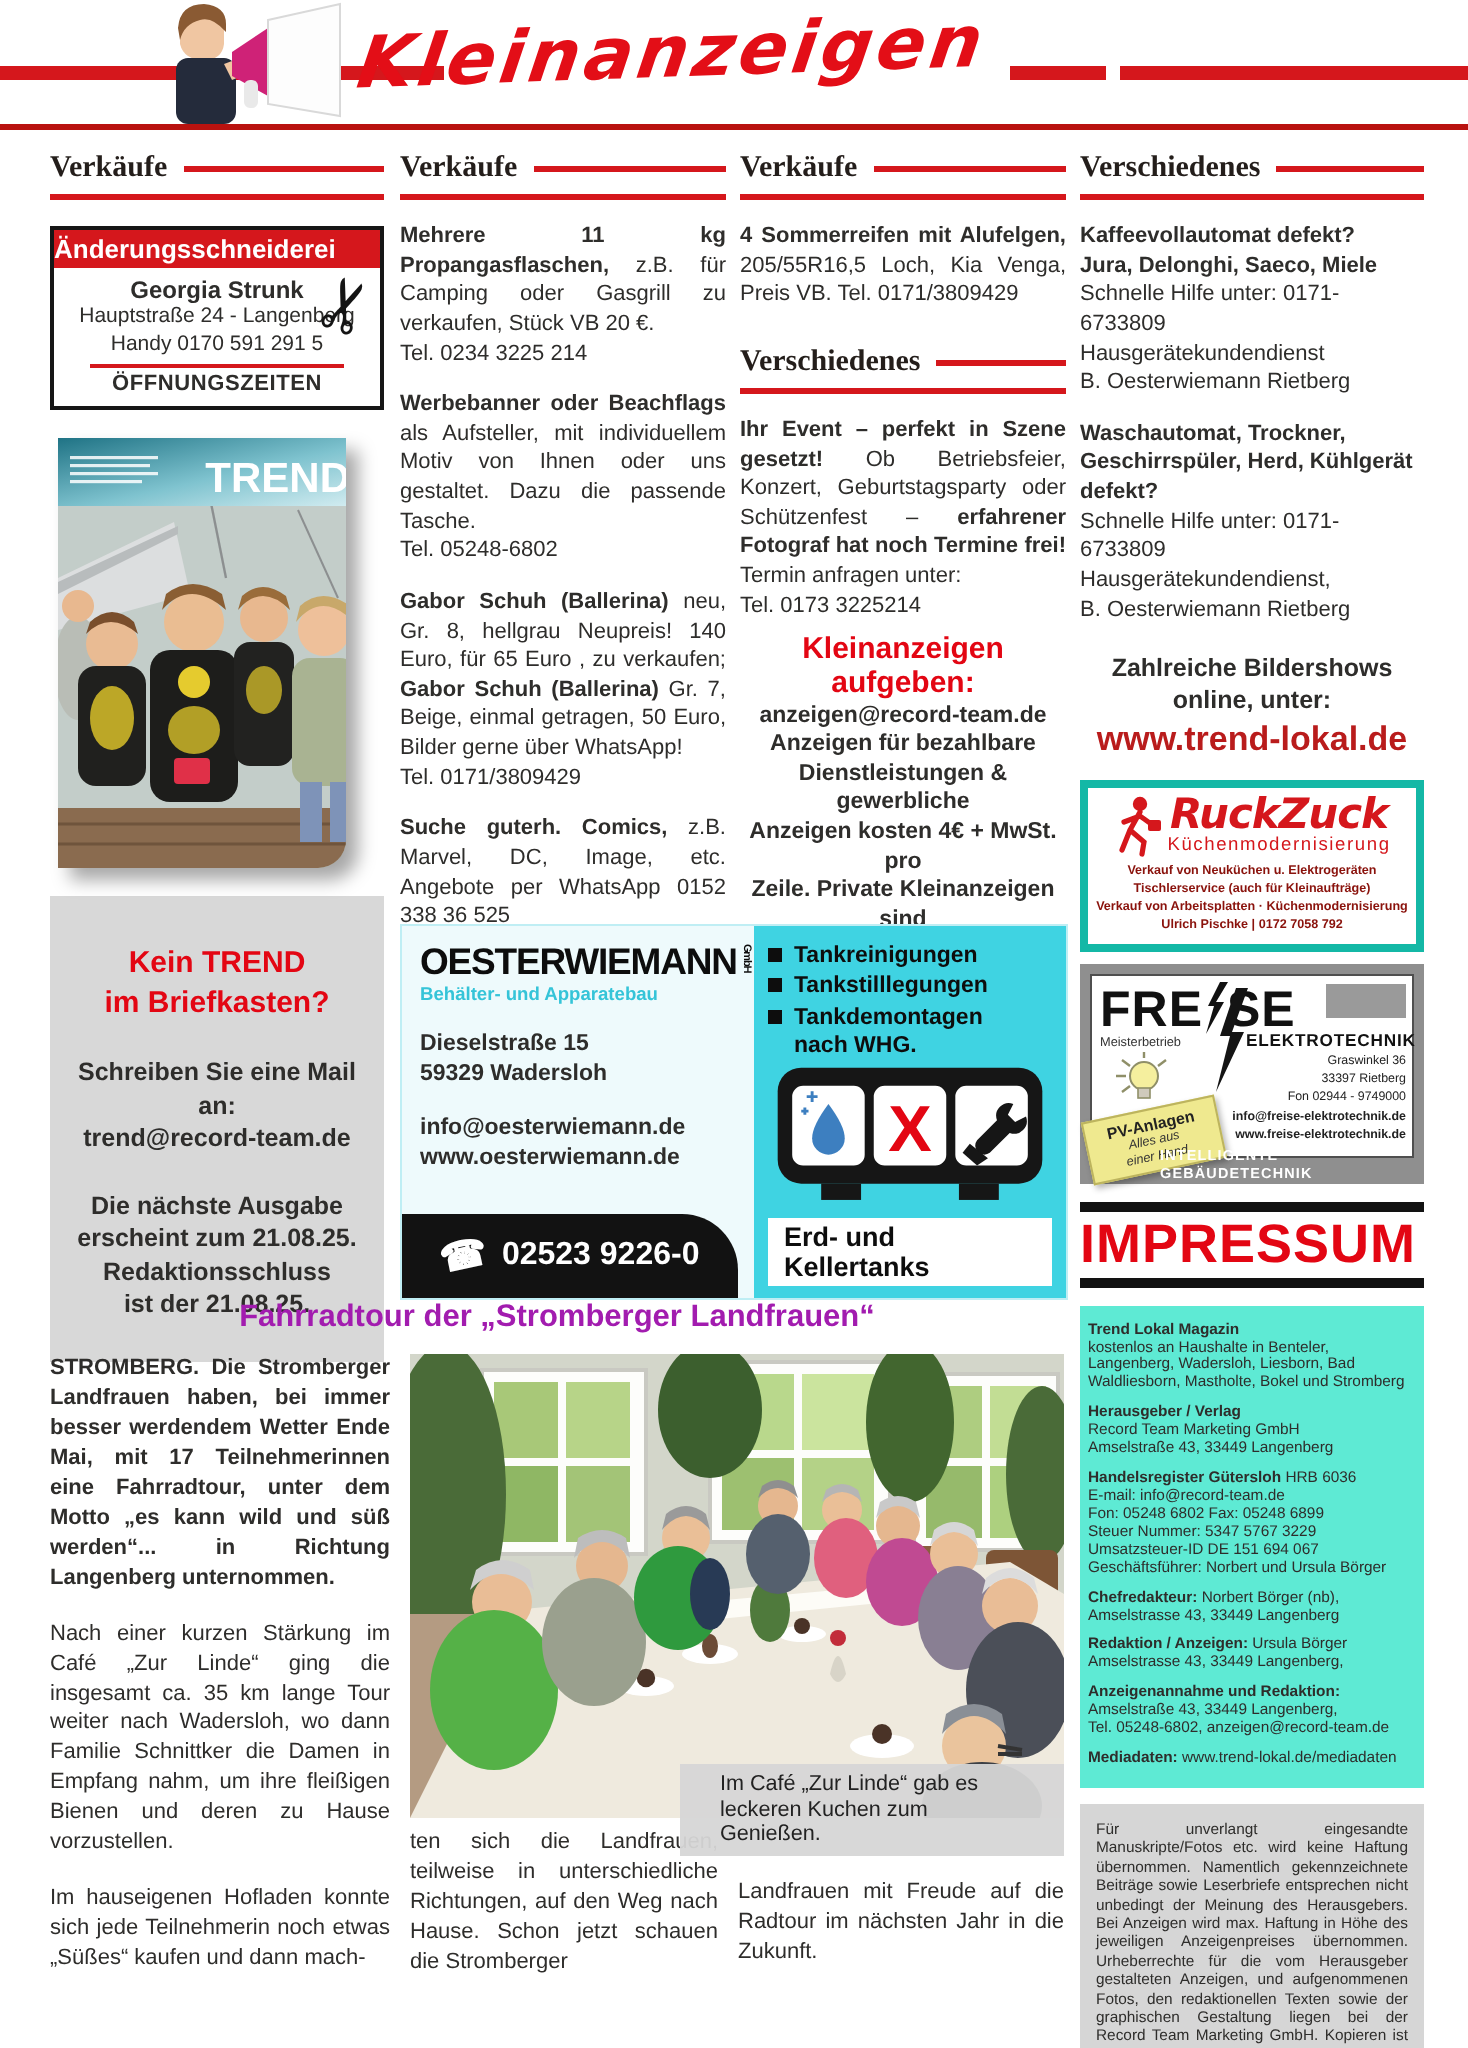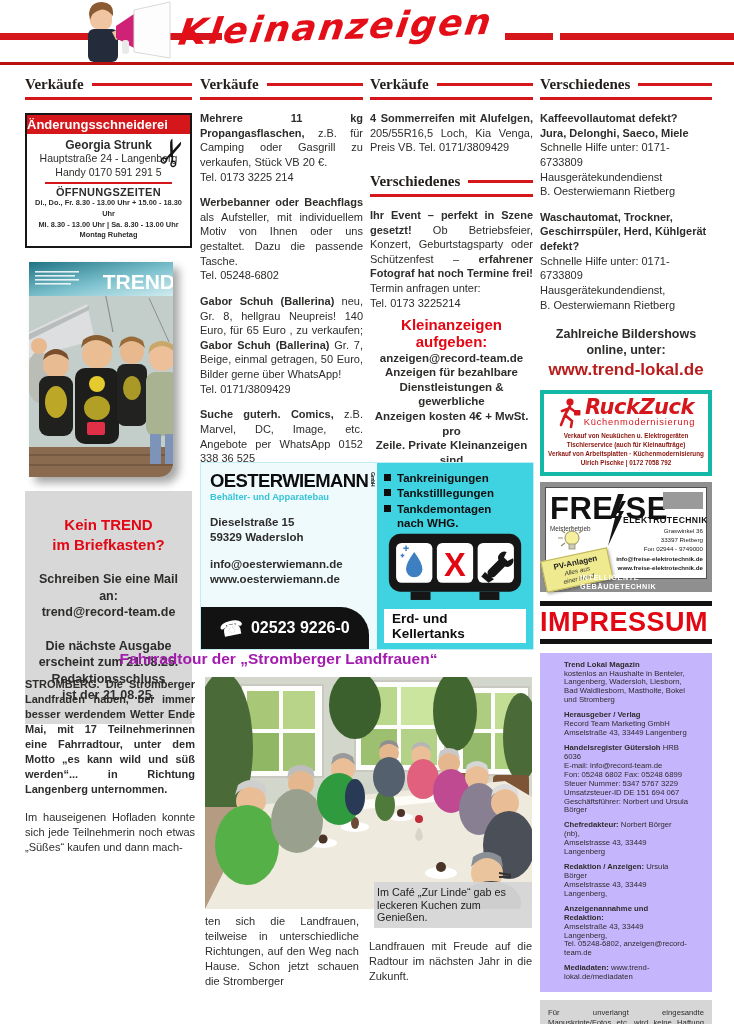--- a/index.html
+++ b/index.html
@@ -69,38 +69,38 @@
   .ruckzuck{margin-top:10px;border:4px solid #14b8a6;padding:3px 2px 4px;text-align:center;}
   .rz-top{display:flex;align-items:flex-start;justify-content:center;gap:3px;}
   .rz-nm{line-height:1;}
   .rz-name{color:#d5171c;font-weight:bold;font-style:italic;font-size:21px;
       font-family:"DejaVu Sans",sans-serif;letter-spacing:-.5px;}
   .rz-sub{color:#d5171c;font-size:9.3px;letter-spacing:.8px;margin-top:0px;}
   .rz-lines{color:#8a120c;font-size:6.3px;font-weight:bold;line-height:1.4;margin-top:3px;white-space:pre-line;}
 
   .freise{margin-top:6px;background:#8f8f8f;padding:5px 5px 13px;position:relative;}
   .fr-inner{background:#fff;border:1px solid #4f4f4f;padding:3px 4px;position:relative;height:84px;}
-  .fr-logo{font-weight:bold;font-size:31px;letter-spacing:.5px;color:#111;display:flex;align-items:flex-end;}
+  .fr-logo{font-weight:bold;font-size:25px;letter-spacing:.5px;color:#111;display:flex;align-items:flex-start;}
   .fr-rect{position:absolute;right:3px;top:4px;width:40px;height:17px;background:#9a9a9a;}
   .fr-meister{font-size:6.4px;color:#333;margin-top:-2px;}
   .fr-elektro{position:absolute;left:77px;top:27px;font-size:8.6px;font-weight:bold;letter-spacing:.4px;color:#111;}
   .fr-addr{position:absolute;right:3px;top:38px;text-align:right;font-size:6.2px;line-height:1.5;color:#222;}
   .fr-addr .m{font-weight:bold;}
   .fr-bolt{position:absolute;left:60px;top:6px;}
   .fr-bulb{position:absolute;left:6px;top:36px;}
   .fr-badge{position:absolute;left:-3px;bottom:-9px;width:64px;background:#efe98f;border:1px solid #bdb45e;
      transform:rotate(-12deg);text-align:center;padding:3px 1px;box-shadow:1px 2px 3px rgba(0,0,0,.3);}
   .fr-b1{font-weight:bold;font-size:8px;color:#222;}
   .fr-b2{font-size:6.4px;font-style:italic;color:#333;line-height:1.2;white-space:pre-line;}
   .fr-foot{position:absolute;bottom:1px;right:7px;color:#fff;font-size:7.2px;font-weight:bold;letter-spacing:.6px;margin-left:40px;}
 
   .imp-head{margin-top:9px;}
   .imp-bar{height:5px;background:#121212;}
   .imp-title{color:#e30613;font-weight:bold;font-size:27px;letter-spacing:.5px;padding:1px 0 1px;}
-  .imp-box{background:#c4b5fd;margin-top:9px;padding:8px 24px 4px;font-size:7.7px;line-height:1.16;}
+  .imp-box{background:#5eead4;margin-top:9px;padding:8px 4px 4px;font-size:7.7px;line-height:1.16;}
   .imp-box p{margin:0 0 6px;}
   .imp-box b,.imp-box span{white-space:pre-line;}
   .imp-disc{background:#d6d6d6;margin-top:8px;padding:8px 8px;font-size:7.7px;line-height:1.22;text-align:justify;}
 
   
   .ow{position:absolute;left:200px;top:462px;width:332px;height:186px;display:flex;
       border:1px solid #bfeef4;}
   .ow-left{width:176px;background:#eefafc;position:relative;padding:9px 0 0 9px;box-sizing:border-box;}
   .ow-brand{font-size:18.5px;font-weight:bold;letter-spacing:-.6px;color:#0d0d0d;display:flex;align-items:flex-start;line-height:1;}
   .ow-gmbh{font-size:5.5px;writing-mode:vertical-rl;margin-left:1px;font-weight:bold;}
@@ -121,21 +121,21 @@
 
   
   .article{position:absolute;left:25px;top:650px;width:507px;}
   .art-head{font-weight:bold;font-size:15.5px;text-align:center;margin:0 0 9px;color:#a21caf;}
   .art-grid{display:grid;grid-template-columns:170px 154px 163px;column-gap:10px;}
   .art-c1{grid-row:1/3;}
   .artp{font-size:11px;line-height:1.36;text-align:justify;margin:0 0 13px;}
   .lead{font-weight:bold;}
   .photo-wrap{grid-column:2/4;position:relative;height:232px;}
   .caption{position:absolute;right:0;bottom:-19px;width:152px;background:rgba(214,214,214,.95);
-     padding:4px 3px;font-size:10.8px;line-height:1.18;color:#222;}
+     padding:4px 20px;font-size:10.8px;line-height:1.18;color:#222;}
   .art-c2{padding-top:5px;}
   .art-c3{padding-top:30px;}
 </style>
 </head>
 <body>
 
 <div class="page">
 
   <div class="hbar left"></div>
   <svg class="boy" viewBox="0 0 104 62">
@@ -160,23 +160,20 @@
     <div class="colrule"></div>
 
     <div class="schneider">
       <div class="titlebar">Änderungsschneiderei</div>
       <div class="sbody">
         <div class="sname">Georgia Strunk</div>
         <div class="saddr" style="white-space:pre-line">Hauptstraße 24 - Langenberg
 Handy 0170 591 291 5</div>
         <div class="sdiv"></div>
         <div class="ozt">ÖFFNUNGSZEITEN</div>
-        <div class="ohrs" style="white-space:pre-line">Di., Do., Fr. 8.30 - 13.00 Uhr + 15.00 - 18.30 Uhr
-Mi. 8.30 - 13.00 Uhr  |  Sa. 8.30 - 13.00 Uhr
-Montag Ruhetag</div>
       </div>
       <div class="scissors">✂</div>
     </div>
 
     <div class="cover">
       <svg width="152" height="215" viewBox="0 0 152 215">
         <rect width="152" height="215" fill="#c3cdc9"></rect>
         <polygon points="0,70 58,42 66,78 0,96" fill="#dcdedf"></polygon>
         <polygon points="0,72 60,44 60,48 0,78" fill="#b8bcbd"></polygon>
         <line x1="70" y1="0" x2="84" y2="70" stroke="#8c8f90" stroke-width="1.2"></line>
@@ -233,21 +230,21 @@
     </div>
   </div>
 
   <div class="col col2">
     <div class="colhead">
       <span>Verkäufe</span>
         <i></i>
     </div>
     <div class="colrule"></div>
     <p class="ad"><b>Mehrere 11 kg Propangasflaschen,</b><span> z.B. für Camping oder Gasgrill zu verkaufen, Stück VB 20 €.
-Tel. 0173 3225 214</span></p>
+Tel. 0234 3225 214</span></p>
     <p class="ad"><b>Werbebanner oder Beachflags</b><span> als Aufsteller, mit individuellem Motiv von Ihnen oder uns gestaltet. Dazu die passende Tasche.
 Tel. 05248-6802</span></p>
     <p class="ad"><b>Gabor Schuh (Ballerina)</b><span> neu, Gr. 8, hellgrau Neupreis! 140 Euro, für 65 Euro , zu verkaufen; </span><b>Gabor Schuh (Ballerina)</b><span> Gr. 7, Beige, einmal getragen, 50 Euro, Bilder gerne über WhatsApp!
 Tel. 0171/3809429</span></p>
     <p class="ad"><b>Suche guterh. Comics,</b><span> z.B. Marvel, DC, Image, etc. Angebote per WhatsApp 0152 338 36 525</span></p>
   </div>
 
   <div class="col col3">
     <div class="colhead">
       <span>Verkäufe</span>
@@ -435,20 +432,21 @@
       </svg>
       <div class="ow-foot">Erd- und Kellertanks</div>
     </div>
   </div>
 
   <div class="article">
     <h2 class="art-head">Fahrradtour der „Stromberger Landfrauen“</h2>
     <div class="art-grid">
       <div class="art-c1">
         <p class="artp lead">STROMBERG. Die Stromberger Landfrauen haben, bei immer besser werdendem Wetter Ende Mai, mit 17 Teilnehmerinnen eine Fahrradtour, unter dem Motto „es kann wild und süß werden“... in Richtung Langenberg unternommen.</p>
+        <p class="artp">Nach einer kurzen Stärkung im Café „Zur Linde“ ging die insgesamt ca. 35 km lange Tour weiter nach Wadersloh, wo dann Familie Schnittker die Damen in Empfang nahm, um ihre fleißigen Bienen und deren zu Hause vorzustellen.</p>
         <p class="artp">Im hauseigenen Hofladen konnte sich jede Teilnehmerin noch etwas „Süßes“ kaufen und dann mach-</p>
       </div>
       <div class="photo-wrap">
         <svg width="100%" height="232" viewBox="0 0 327 232" preserveAspectRatio="none">
           <rect width="327" height="232" fill="#d3d6ca"></rect>
           <rect x="36" y="8" width="82" height="92" fill="#fdfdfb" stroke="#c9c9c2" stroke-width="2"></rect>
           <rect x="42" y="14" width="32" height="38" fill="#a8c878"></rect>
             <rect x="78" y="14" width="32" height="38" fill="#b7d488"></rect>
           <rect x="42" y="56" width="32" height="38" fill="#8fb764"></rect>
             <rect x="78" y="56" width="32" height="38" fill="#a3c477"></rect>

